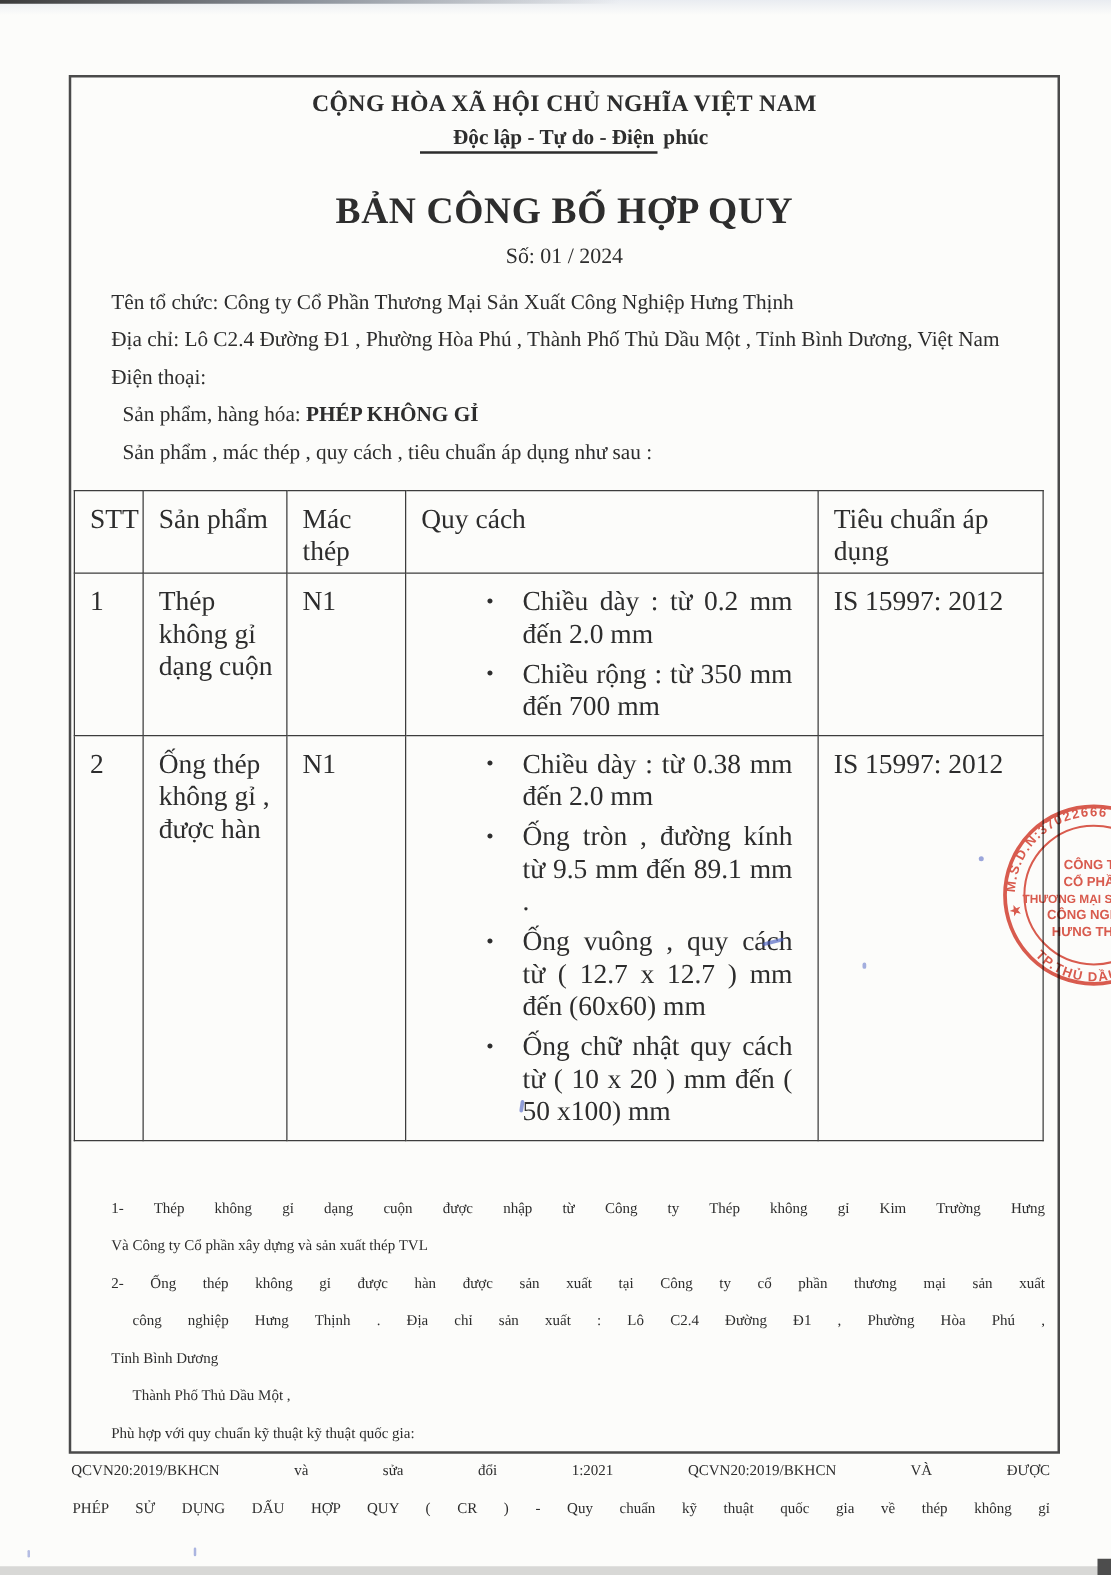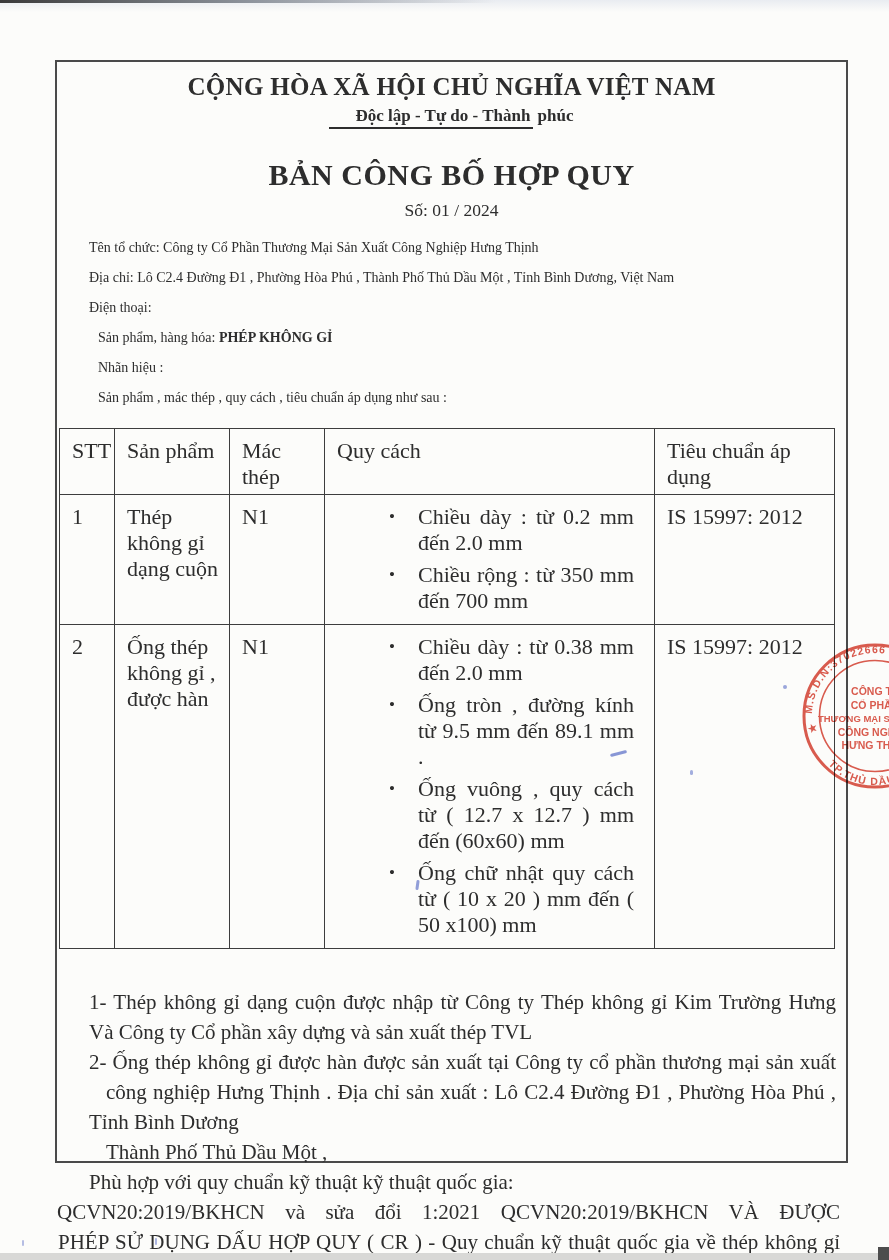--- a/index.html
+++ b/index.html
@@ -15,45 +15,45 @@
   .scan-top-line{position:absolute;top:0;left:0;width:62%;height:3px;
     background:linear-gradient(90deg,#3a3a3a 0%,#8d939c 45%,rgba(0,0,0,0) 90%);}
   .scan-bottom{position:absolute;left:0;top:1253px;width:889px;height:7px;background:#d8d8d6;}
   .scan-corner{position:absolute;right:0;top:1247px;width:11px;height:13px;background:#4d4d4d;}
 
   
   .frame{position:absolute;left:55px;top:60px;width:789px;height:1099px;
     border:2px solid #4a4a4a;}
 
   .center{text-align:center;}
-  .nat-title{font-size:25px;font-weight:bold;margin-top:11px;letter-spacing:.3px;}
+  .nat-title{font-size:19px;font-weight:bold;margin-top:11px;letter-spacing:.3px;}
   .motto{font-size:17px;font-weight:bold;margin-top:5px;}
   .motto .u{display:inline-block;border-bottom:2px solid #2d2d2d;padding:0 3px 1px 26px;}
   .doc-title{font-size:30px;font-weight:bold;margin-top:29px;letter-spacing:.5px;}
   .doc-num{font-size:17.5px;margin-top:8px;}
 
-  .para{font-size:14px;line-height:30px;padding-left:32px;padding-right:24px;}
+  .para{font-size:17px;line-height:30px;padding-left:32px;padding-right:24px;}
   .mt12{margin-top:12px;}
   .ind2{padding-left:41px;}
   .bold{font-weight:bold;}
 
   table.spec{border-collapse:collapse;table-layout:fixed;width:775px;
     margin:15px 0 0 2px;font-size:22px;}
   table.spec td,table.spec th{border:1px solid #3d3d3d;vertical-align:top;
     padding:9px 8px 4px 12px;font-weight:normal;text-align:left;line-height:26px;}
   tr.hrow{height:45px;} tr.r1{height:93px;} tr.r2{height:239px;}
   .c-stt{text-align:center;padding-left:2px;padding-right:2px;}
   .c-prod{text-align:justify;padding-left:11px;padding-right:5px;}
   .c-grade{text-align:center;}
   .c-spec{padding-right:0;}
   .spec-item{position:relative;padding-left:81px;padding-right:12px;
     text-align:justify;margin-bottom:6px;}
   .spec-item::before{content:"•";position:absolute;left:52px;top:0;font-size:17px;}
 
-  .notes{margin-top:38px;font-size:21px;line-height:30px;}
+  .notes{margin-top:38px;font-size:12px;line-height:30px;}
   .ln{padding-left:32px;padding-right:10px;}
   .jl{text-align:justify;text-align-last:justify;}
   .ind3{padding-left:49px;}
   .reg1{padding-right:6px;text-align-last:justify;}
   .reg2{padding-left:1px;padding-right:6px;text-align-last:justify;}
 
   
   .stamp{position:absolute;left:787px;top:628px;mix-blend-mode:multiply;opacity:.93;}
   .stamp text{fill:#d94f41;font-family:"Liberation Sans","DejaVu Sans",sans-serif;font-weight:bold;}
 
@@ -68,30 +68,29 @@
 </style>
 </head>
 <body>
 
 <div class="scan-top"></div>
 <div class="scan-top-line"></div>
 
 <div class="frame">
 
   <div class="center nat-title">CỘNG HÒA XÃ HỘI CHỦ NGHĨA VIỆT NAM</div>
-  <div class="center motto"><span class="u">Độc lập - Tự do - Thành</span><span> phúc</span></div>
+  <div class="center motto"><span class="u">Độc lập - Tự do - Điện</span><span> phúc</span></div>
 
   <div class="center doc-title">BẢN CÔNG BỐ HỢP QUY</div>
   <div class="center doc-num">Số: 01 / 2024</div>
 
   <div class="para mt12">Tên tổ chức: Công ty Cổ Phần Thương Mại Sản Xuất Công Nghiệp Hưng Thịnh</div>
   <div class="para">Địa chỉ: Lô C2.4 Đường Đ1 , Phường Hòa Phú , Thành Phố Thủ Dầu Một , Tỉnh Bình Dương, Việt Nam</div>
   <div class="para">Điện thoại:</div>
   <div class="para ind2"><span>Sản phẩm, hàng hóa: </span><span class="bold">PHÉP KHÔNG GỈ</span></div>
-  <div class="para ind2">Nhãn hiệu :</div>
   <div class="para ind2">Sản phẩm , mác thép , quy cách , tiêu chuẩn áp dụng như sau :</div>
 
   <table class="spec">
     <colgroup>
       <col style="width:55px">
         <col style="width:115px">
         <col style="width:95px">
         <col style="width:330px">
         <col style="width:180px">
     </colgroup>

